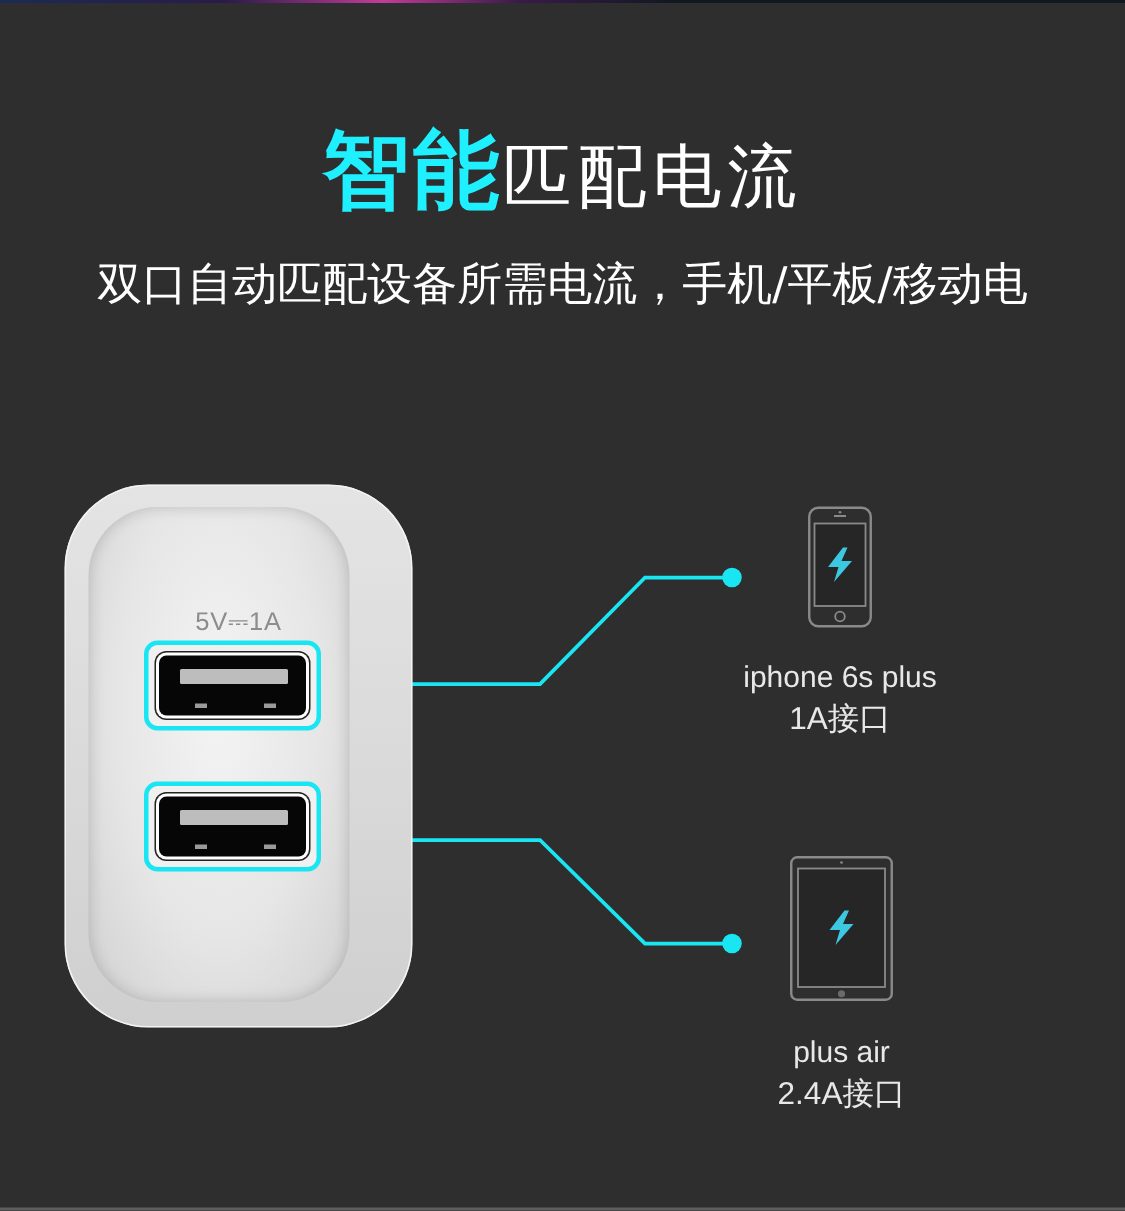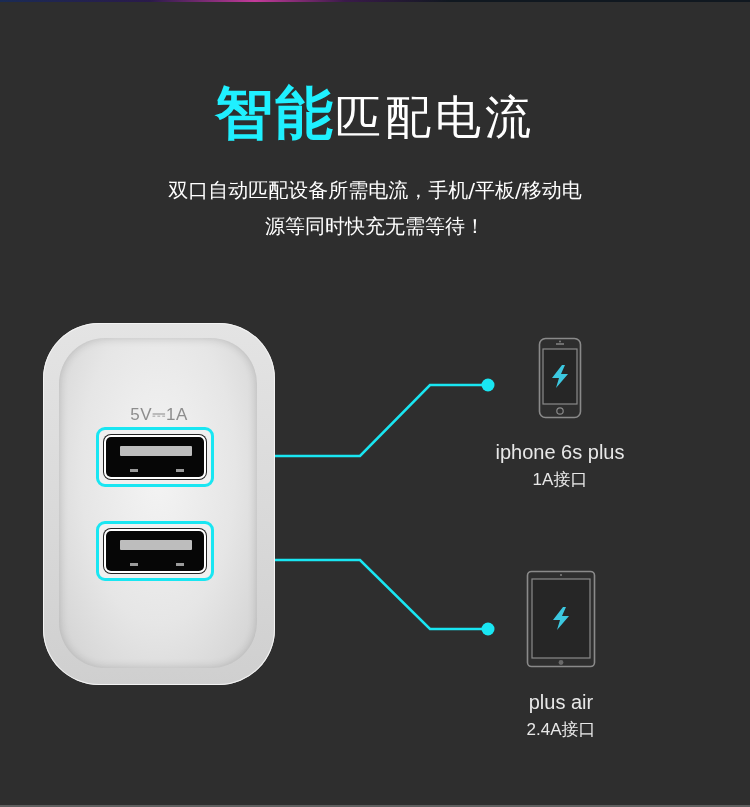--- a/index.html
+++ b/index.html
@@ -17,32 +17,32 @@
 
   .title {
     position:absolute; left:0; top:78px; width:750px; text-align:center;
     font-size:58px; line-height:70px; white-space:nowrap;
   }
   .title .hl { color:#1ff0ff; font-weight:bold; letter-spacing:2px; }
   .title .rest { color:#ffffff; font-weight:normal; font-size:46px; letter-spacing:4px; }
 
   .subtitle {
     position:absolute; left:40px; top:172px; width:670px; text-align:center;
-    color:#ffffff; font-size:20px; line-height:36px;
+    color:#ffffff; font-size:30px; line-height:36px;
   }
 
   
   .charger {
     position:absolute; left:43px; top:323px; width:232px; height:362px;
     border-radius:56px;
     background:linear-gradient(180deg,#e4e4e4 0%,#d8d8d8 60%,#cfcfcf 100%);
     box-shadow: inset 0 0 0 1px #f3f3f3;
   }
   .charger-face {
-    position:absolute; left:16px; top:15px; width:198px; height:330px;
+    position:absolute; left:16px; top:15px; width:174px; height:330px;
     border-radius:46px;
     background:radial-gradient(ellipse at 50% 40%,#f4f4f4 0%,#e6e6e6 55%,#d0d0d0 100%);
     box-shadow: inset 0 0 10px rgba(0,0,0,0.18);
   }
   .port-label {
     position:absolute; color:#8d8d8d; font-size:17px; font-family:"Liberation Sans",sans-serif;
     letter-spacing:0.5px; text-align:center; width:160px;
   }
   .port-highlight {
     position:absolute; width:118px; height:60px;
@@ -58,36 +58,35 @@
     position:absolute; left:14px; top:9px; width:72px; height:10px;
     background:#bdbdbd; border-radius:1px;
   }
   .usb-pin { position:absolute; bottom:5px; width:8px; height:3px; background:#9a9a9a; }
 
   .device-label {
     position:absolute; color:#e8e8e8; text-align:center; width:220px;
     font-family:"Liberation Sans",sans-serif;
   }
   .device-label .name { font-size:20px; line-height:28px; display:block; }
-  .device-label .spec { font-size:17px; line-height:22px; display:block; margin-top:3px; }
+  .device-label .spec { font-size:21px; line-height:22px; display:block; margin-top:3px; }
 
   svg { position:absolute; }
 </style>
 </head>
 <body>
 
 <div class="topstrip"></div>
 
 <div class="title">
   <span class="hl">智能</span><span class="rest">匹配电流</span>
 </div>
 
 <div class="subtitle">
   <div>双口自动匹配设备所需电流，手机/平板/移动电</div>
-  <div>源等同时快充无需等待！</div>
 </div>
 
 <svg width="750" height="807" style="left:0;top:0;" viewBox="0 0 750 807">
   <polyline points="217,456 360,456 430,385 487,385" fill="none" stroke="#19e6f2" stroke-width="2.5"></polyline>
   <circle cx="488" cy="385" r="6.5" fill="#19e6f2"></circle>
   <polyline points="217,560 360,560 430,629 487,629" fill="none" stroke="#19e6f2" stroke-width="2.5"></polyline>
   <circle cx="488" cy="629" r="6.5" fill="#19e6f2"></circle>
 </svg>
 
 <div class="charger">

